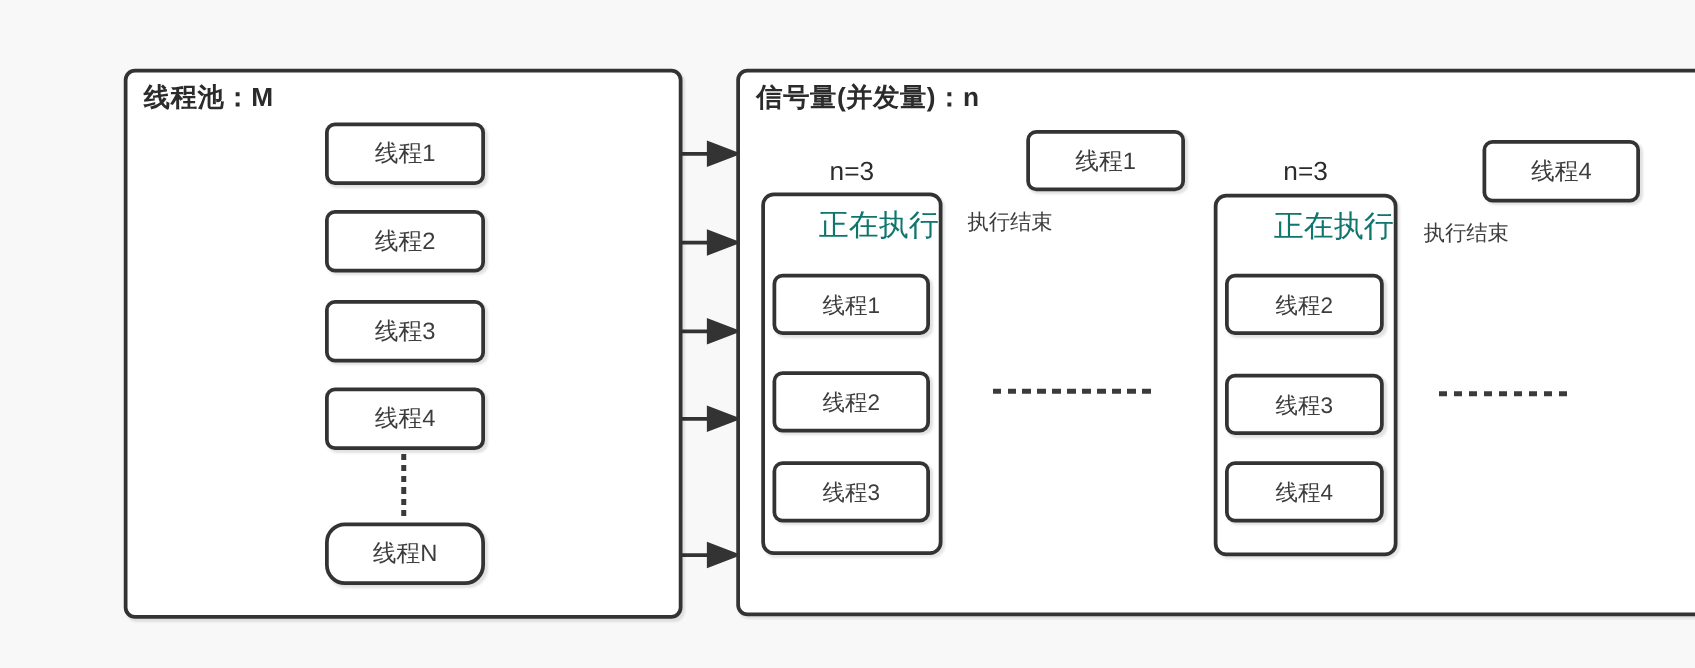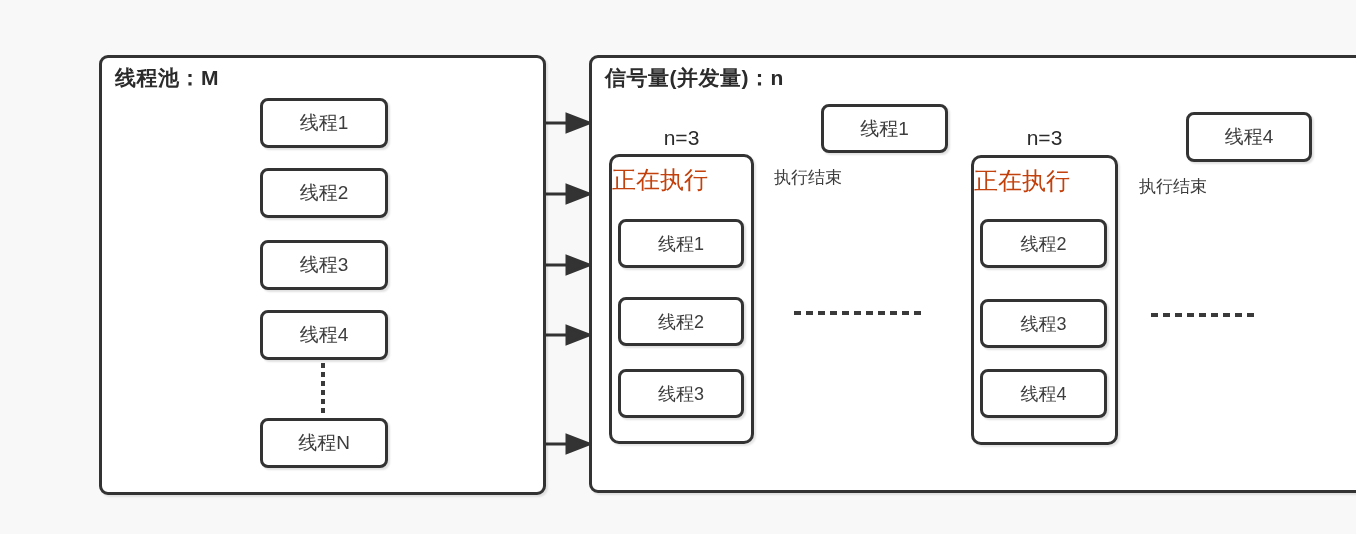--- a/index.html
+++ b/index.html
@@ -32,22 +32,22 @@
     display:flex;align-items:center;justify-content:center;
     font-size:19px;color:var(--text);
     box-shadow:2px 2px 2px rgba(0,0,0,0.12);
   }
   .running-container{
     position:absolute;background:var(--box-fill);
     border:3px solid var(--stroke);border-radius:10px;
     box-shadow:2px 2px 2px rgba(0,0,0,0.10);
   }
   .running-label{
-    position:absolute;top:7px;left:0;right:0;text-align:left;
-    font-size:24px;color:#c2410c;white-space:nowrap;
+    position:absolute;top:7px;left:0;right:0;text-align:right;
+    font-size:24px;color:#0f766e;white-space:nowrap;
   }
   .n-label{
     position:absolute;text-align:center;
     font-size:21px;font-weight:normal;color:var(--title-text);
   }
   .finish-label{
     position:absolute;font-size:17px;color:var(--text);white-space:nowrap;text-align:center;
   }
   .dash-h{
     position:absolute;height:4px;
@@ -109,21 +109,21 @@
   <div class="tbox" style="left:249px;top:168px;width:128px;height:50px;">
     <span>线程2</span>
   </div>
   <div class="tbox" style="left:249px;top:240px;width:128px;height:50px;">
     <span>线程3</span>
   </div>
   <div class="tbox" style="left:249px;top:310px;width:128px;height:50px;">
     <span>线程4</span>
   </div>
   <div class="dash-v" style="left:310px;top:363px;height:53px;"></div>
-  <div class="tbox" style="left:249px;top:418px;width:128px;height:50px;">
+  <div class="tbox" style="left:249px;top:418px;width:128px;height:50px;border-radius:16px;">
     <span>线程N</span>
   </div>
 
   <div class="panel" style="left:578px;top:55px;width:778px;height:438px;">
     <div class="panel-title">信号量(并发量)：n</div>
   </div>
 
   <div class="n-label" style="left:598px;top:126px;width:145px;">n=3</div>
 
   <div class="running-container" style="left:598px;top:154px;width:145px;height:290px;">

